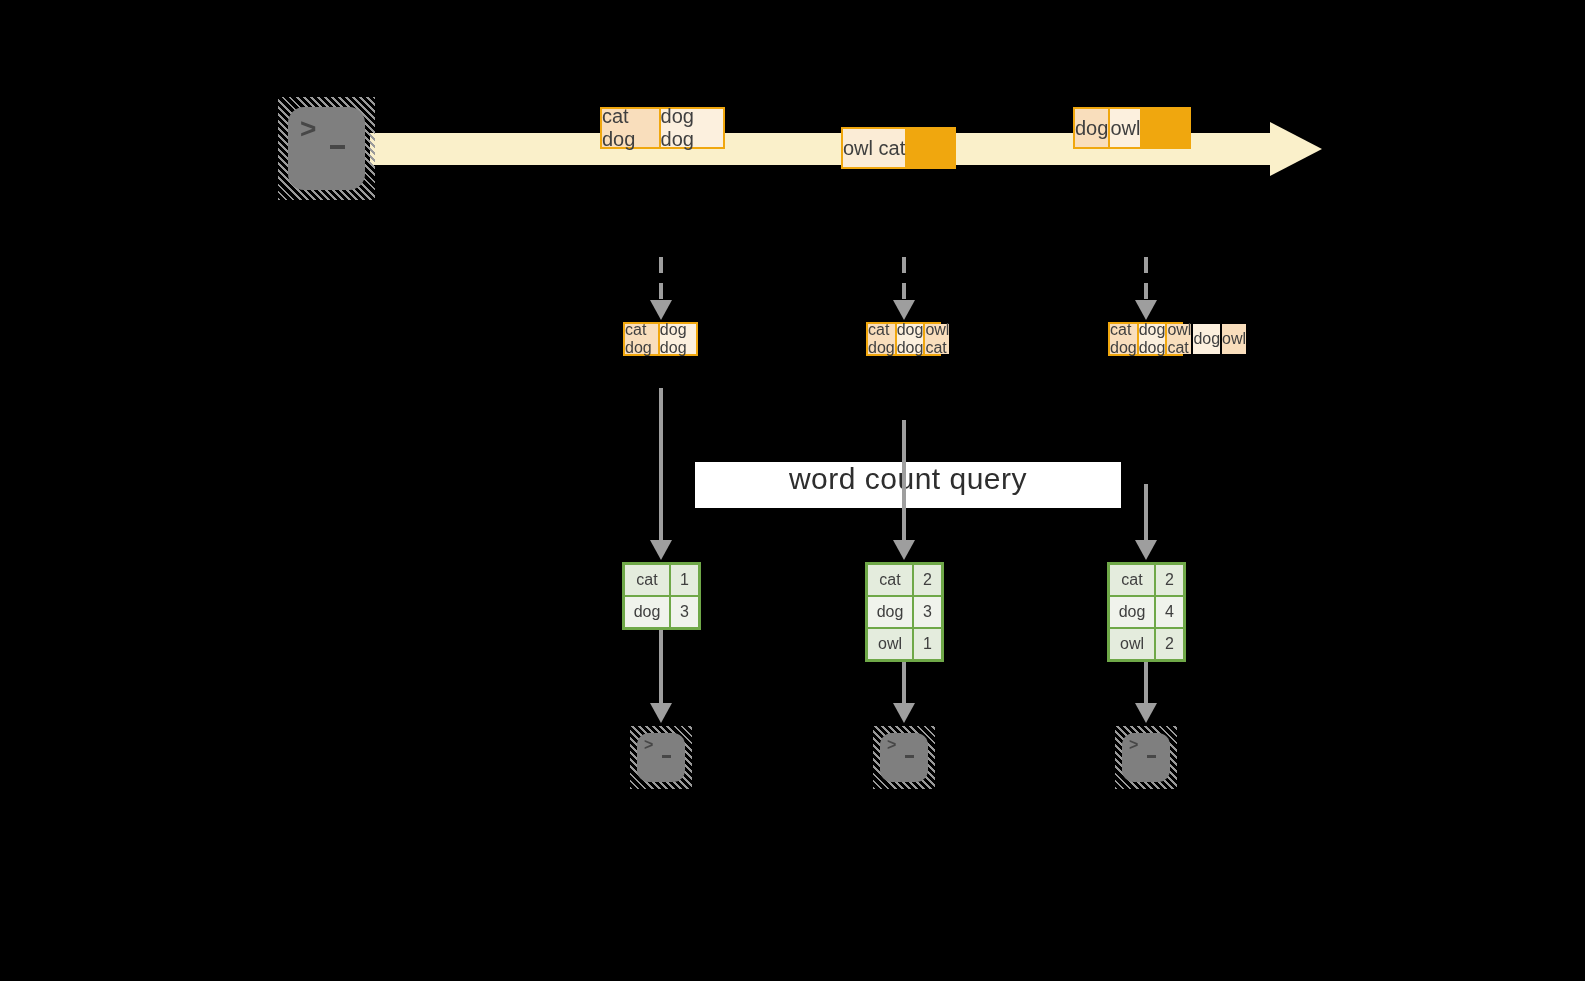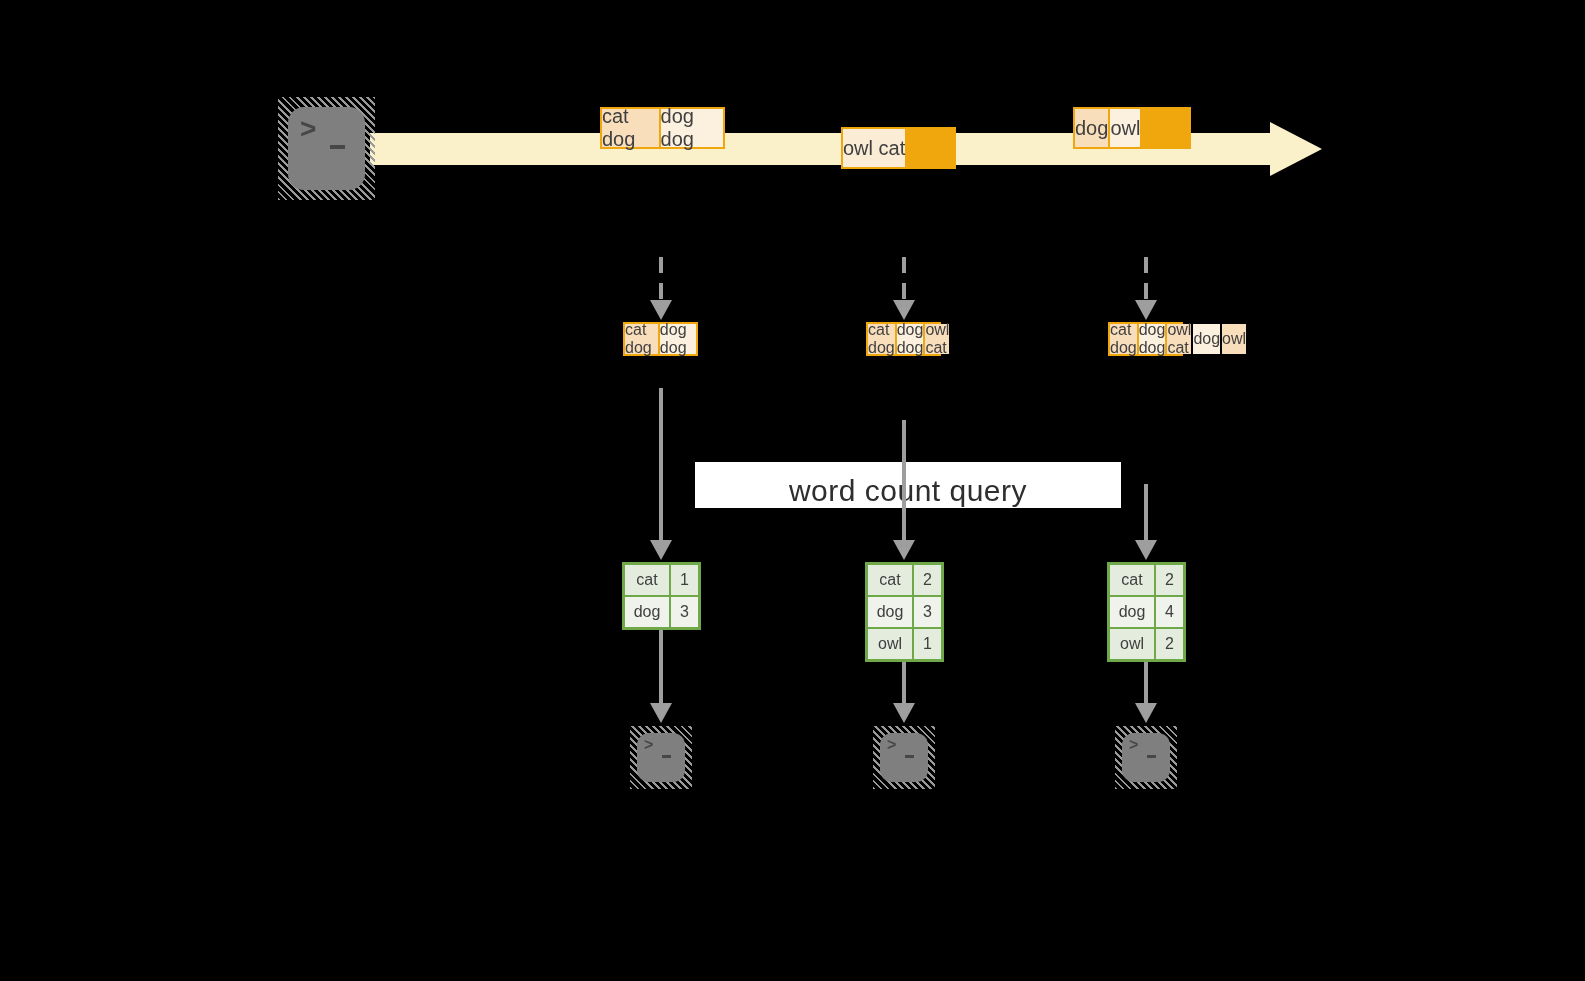--- a/index.html
+++ b/index.html
@@ -31,21 +31,21 @@
   
   .dash-stem{width:4px;z-index:5;
     background:repeating-linear-gradient(to bottom,var(--arrow-gray) 0 16px,transparent 16px 26px);}
   .solid-stem{width:4px;background:var(--arrow-gray);z-index:6;}
   .head-down{width:0;height:0;z-index:6;
     border-left:11px solid transparent;border-right:11px solid transparent;
     border-top:20px solid var(--arrow-gray);}
 
   
   .query-band{left:695px;top:462px;width:426px;height:46px;background:var(--query-band-bg);
-    z-index:4;display:flex;align-items:flex-end;justify-content:center;}
+    z-index:4;display:flex;align-items:flex-start;justify-content:center;}
   .query-label{font-size:30px;letter-spacing:.5px;color:#2e2e2e;}
 
   
   .wc-table{display:grid;grid-template-columns:44px 27px;grid-auto-rows:30px;gap:2px;
     background:var(--table-border);border:3px solid var(--table-border);z-index:6;box-sizing:content-box;}
   .wc-cell{display:flex;align-items:center;justify-content:center;
     font-size:16px;color:var(--text-dark);}
   .wc-cell:nth-child(4n+1),.wc-cell:nth-child(4n+2){background:var(--table-cell-dark);}
   .wc-cell:nth-child(4n+3),.wc-cell:nth-child(4n){background:var(--table-cell-light);}
 

